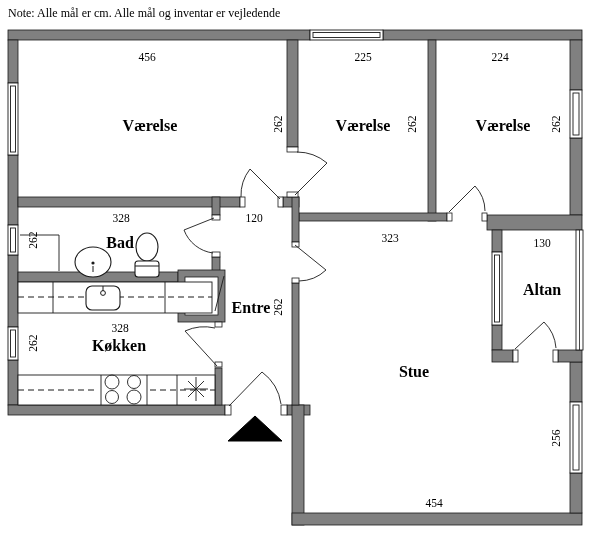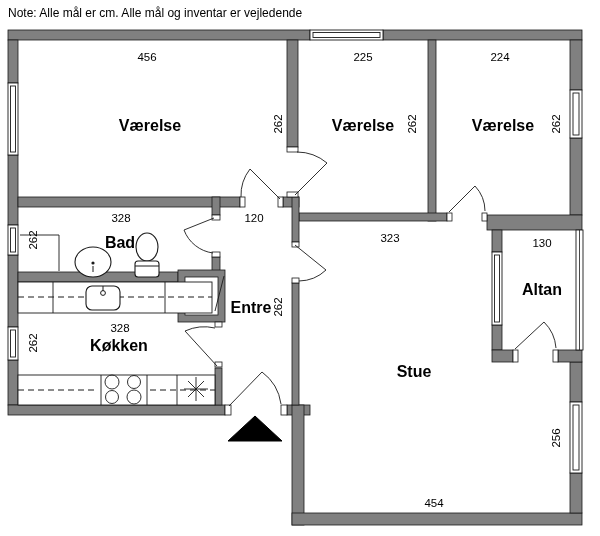--- a/index.html
+++ b/index.html
@@ -1,17 +1,17 @@
 <!DOCTYPE html>
 <html><head>
 <meta charset="utf-8">
 <style>
   html,body{margin:0;padding:0;background:#ffffff;}
   #stage{position:relative;width:600px;height:536px;background:#b91c1c;overflow:hidden;
-         font-family:Liberation Sans, sans-serif;}
+         font-family:Liberation Serif, serif;}
   svg{display:block;}
   .wall{fill:#808080;stroke:#1a1a1a;stroke-width:0.8;}
   .win框,.win{fill:#ffffff;stroke:#1a1a1a;stroke-width:0.9;}
   .cap{fill:#ffffff;stroke:#1a1a1a;stroke-width:0.8;}
   .door{fill:none;stroke:#1a1a1a;stroke-width:0.9;}
   .fixture{fill:#ffffff;stroke:#1a1a1a;stroke-width:1.1;}
   .thin{fill:none;stroke:#1a1a1a;stroke-width:0.9;}
   .dash{fill:none;stroke:#1a1a1a;stroke-width:1;stroke-dasharray:6 4;}
   .counter{fill:#ffffff;stroke:#1a1a1a;stroke-width:0.9;}
   .room-label{font-size:16px;font-weight:bold;fill:#000;text-anchor:middle;}

